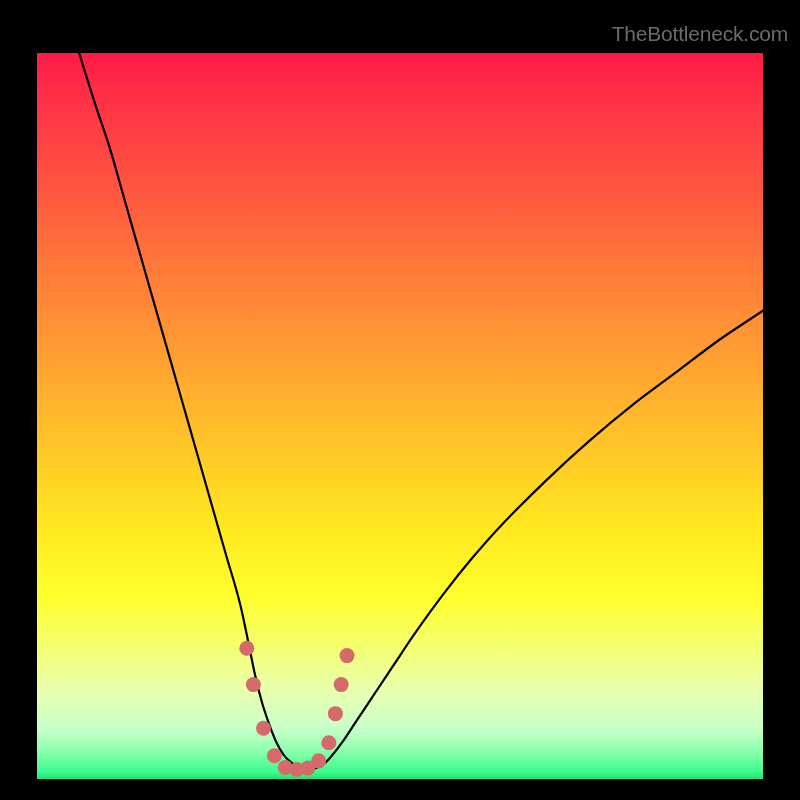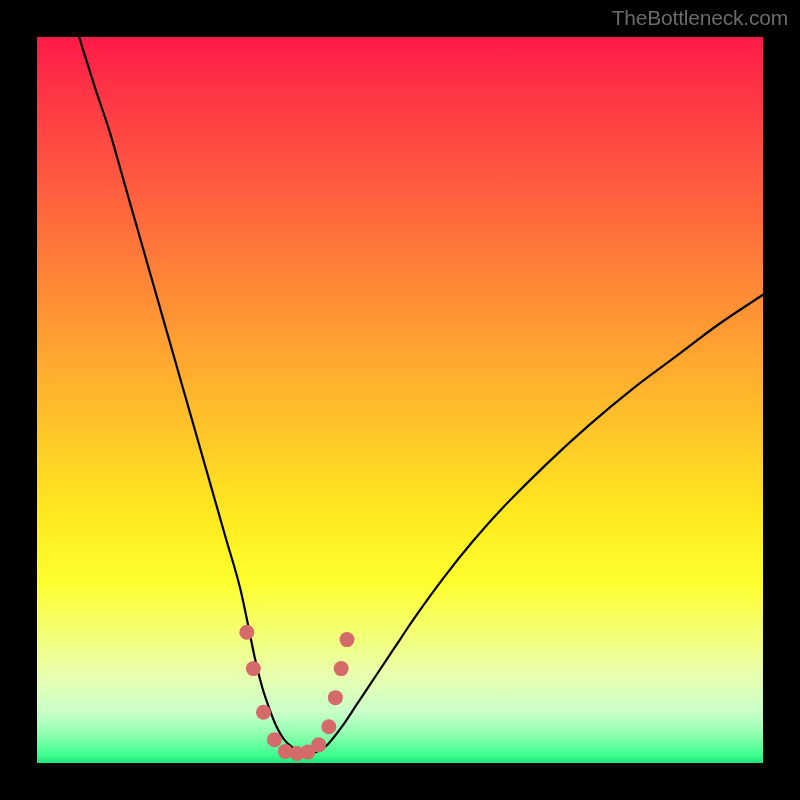--- a/index.html
+++ b/index.html
@@ -6,21 +6,21 @@
     margin: 0;
     padding: 0;
     width: 800px;
     height: 800px;
     background: #000;
     overflow: hidden;
   }
   .frame {
     position: absolute;
     left: 0;
-    top: 0;
+    top: 16px;
     width: 800px;
     height: 684px;
     background: #000;
   }
   .plot {
     position: absolute;
     left: 37px;
     top: 37px;
     width: 726px;
     height: 726px;

